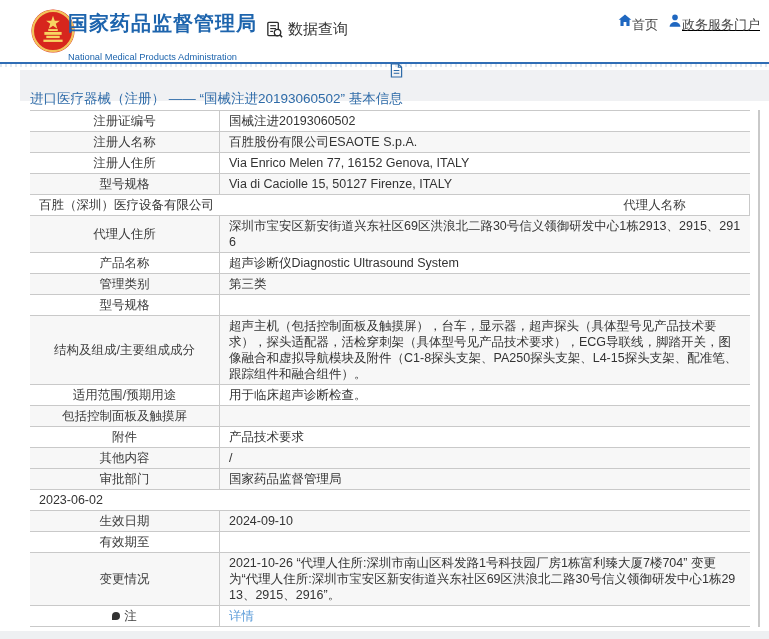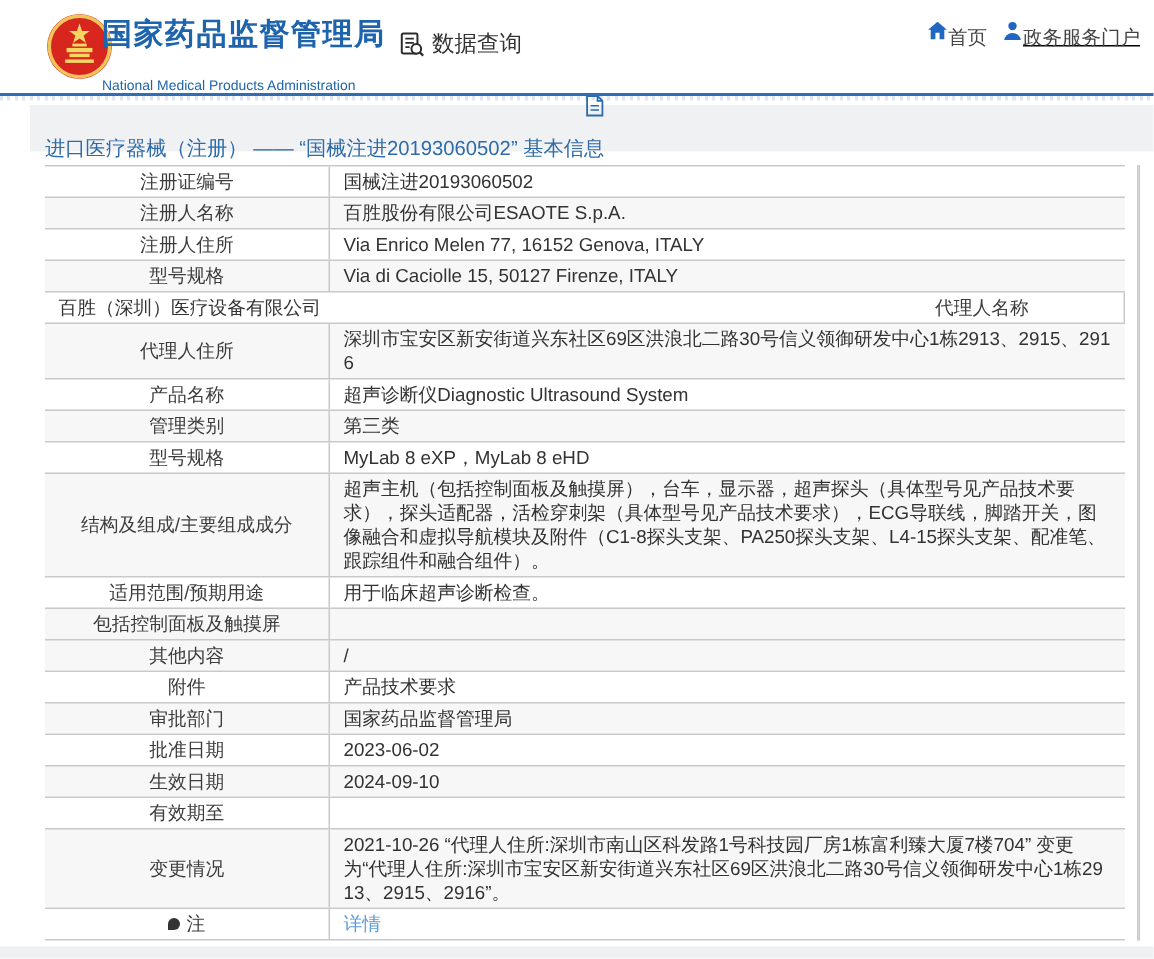--- a/index.html
+++ b/index.html
@@ -158,62 +158,58 @@
     <div class="row alt">
       <div class="cell label">
         <span class="lab-txt">管理类别</span>
       </div>
       <div class="cell value">第三类</div>
     </div>
     <div class="row">
       <div class="cell label">
         <span class="lab-txt">型号规格</span>
       </div>
-      <div class="cell value">MyLab 8 eXP，MyLab 8 eHD</div>
     </div>
     <div class="row alt">
       <div class="cell label">
         <span class="lab-txt">结构及组成/主要组成成分</span>
       </div>
       <div class="cell value">超声主机（包括控制面板及触摸屏），台车，显示器，超声探头（具体型号见产品技术要求），探头适配器，活检穿刺架（具体型号见产品技术要求），ECG导联线，脚踏开关，图像融合和虚拟导航模块及附件（C1-8探头支架、PA250探头支架、L4-15探头支架、配准笔、跟踪组件和融合组件）。</div>
     </div>
     <div class="row">
       <div class="cell label">
         <span class="lab-txt">适用范围/预期用途</span>
       </div>
       <div class="cell value">用于临床超声诊断检查。</div>
     </div>
     <div class="row alt">
       <div class="cell label">
         <span class="lab-txt">包括控制面板及触摸屏</span>
       </div>
       <div class="cell value"></div>
     </div>
+    <div class="row">
+      <div class="cell label">
+        <span class="lab-txt">附件</span>
+      </div>
+      <div class="cell value">产品技术要求</div>
+    </div>
     <div class="row alt">
       <div class="cell label">
         <span class="lab-txt">其他内容</span>
       </div>
       <div class="cell value">/</div>
     </div>
-    <div class="row">
-      <div class="cell label">
-        <span class="lab-txt">附件</span>
-      </div>
-      <div class="cell value">产品技术要求</div>
-    </div>
     <div class="row alt">
       <div class="cell label">
         <span class="lab-txt">审批部门</span>
       </div>
       <div class="cell value">国家药品监督管理局</div>
     </div>
     <div class="row">
-      <div class="cell label">
-        <span class="lab-txt">批准日期</span>
-      </div>
       <div class="cell value">2023-06-02</div>
     </div>
     <div class="row alt">
       <div class="cell label">
         <span class="lab-txt">生效日期</span>
       </div>
       <div class="cell value">2024-09-10</div>
     </div>
     <div class="row">
       <div class="cell label">

